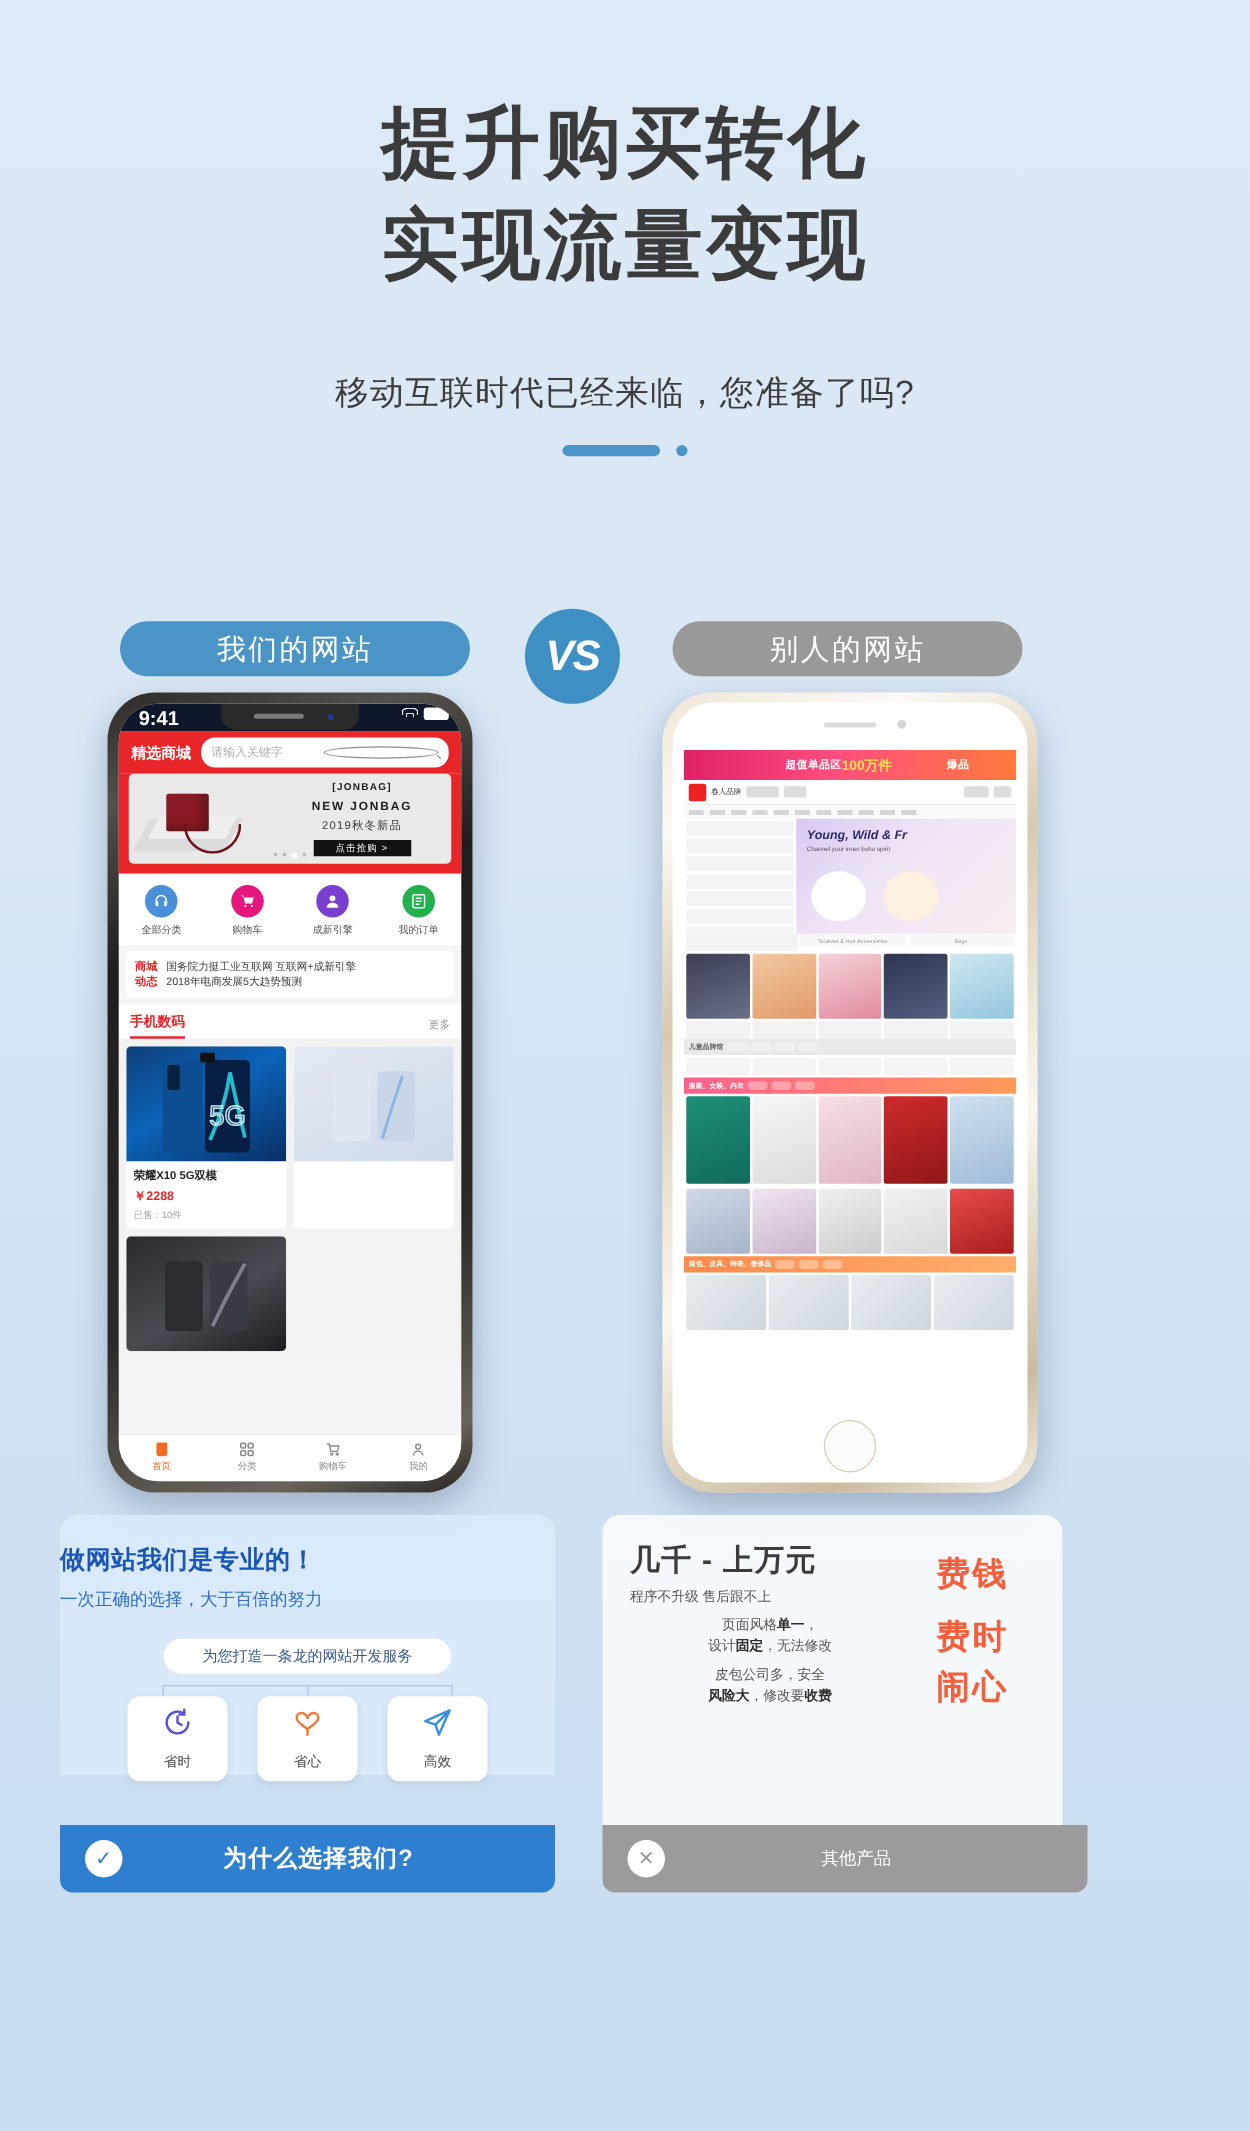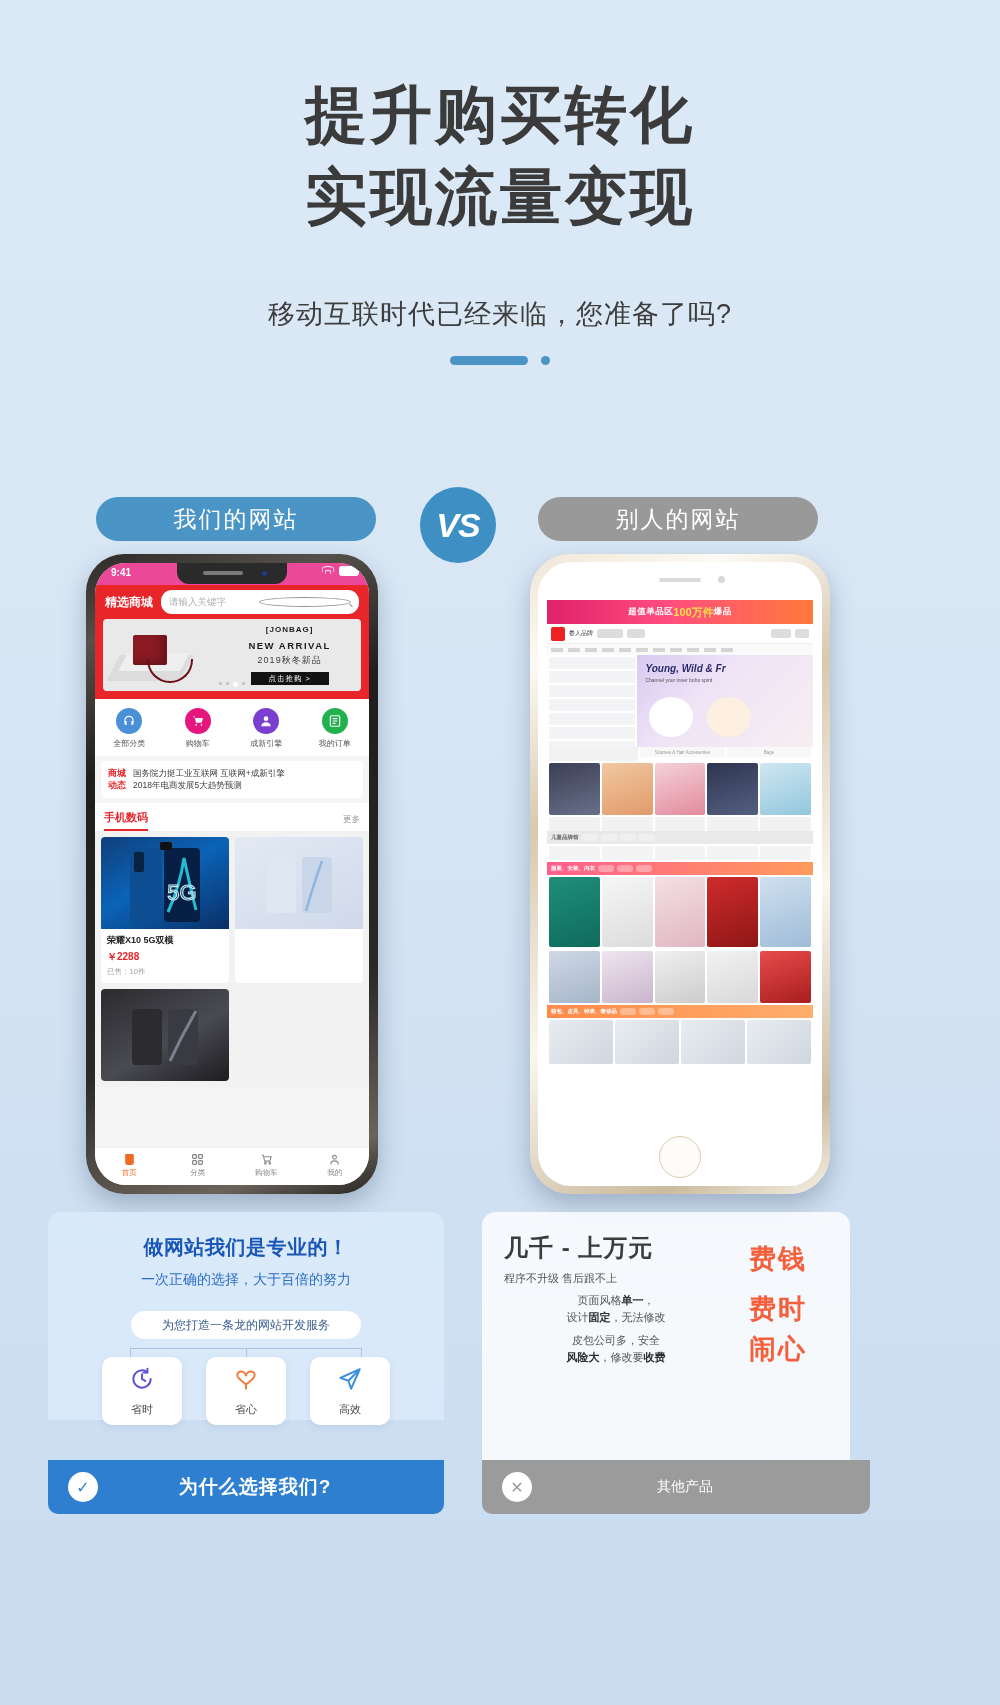--- a/index.html
+++ b/index.html
@@ -26,21 +26,21 @@
   #tab-theirs { left:538px; width:280px; background:#999; }
   #vs-badge { position:absolute; left:420px; top:0px; width:76px; height:76px; border-radius:50%;
               background:#3d8fc4; color:#fff; font-size:34px; font-style:italic; font-weight:bold;
               display:flex; align-items:center; justify-content:center; letter-spacing:-1px; }
 
   
   #phone-left { position:absolute; left:86px; top:554px; width:292px; height:640px;
                 background:linear-gradient(160deg,#2c2a28,#55504a 12%,#1f1e1d 30%,#2b2a28 70%,#6a635a 92%,#262523);
                 border-radius:38px; padding:9px; box-shadow:0 10px 26px rgba(40,60,90,.3); }
   #phone-left-screen { width:100%; height:100%; border-radius:31px; overflow:hidden; background:#f5f5f5; position:relative; }
-  #ls-status { height:22px; background:#ec4899; position:relative; color:#fff; font-size:10px; }
+  #ls-status { height:22px; background:#0f172a; position:relative; color:#fff; font-size:16px; }
   #ls-status .time { position:absolute; left:16px; top:4px; font-weight:bold; }
   #ls-notch { position:absolute; left:50%; transform:translateX(-50%); top:0; width:110px; height:21px;
               background:#2a2a2a; border-radius:0 0 12px 12px; }
   #ls-notch .spk { position:absolute; left:26px; top:8px; width:40px; height:4px; border-radius:2px; background:#7a7a7a; }
   #ls-notch .cam { position:absolute; right:20px; top:8px; width:5px; height:5px; border-radius:50%; background:#1b3a8a; }
   #ls-status .right { position:absolute; right:10px; top:3px; display:flex; gap:5px; align-items:center; }
   .wifi-ico { width:13px; height:10px; position:relative; }
   .wifi-ico i { position:absolute; border:1.6px solid #fff; border-bottom:0; border-radius:50% 50% 0 0; left:50%; transform:translateX(-50%); }
   .batt { width:20px; height:10px; border:1.4px solid #fff; border-radius:2.5px; background:#fff; }
 
@@ -105,21 +105,21 @@
                  border-radius:40px; padding:8px; box-shadow:0 10px 26px rgba(40,60,90,.3); }
   #pr-inner { width:100%; height:100%; background:#fff; border-radius:33px; position:relative; overflow:hidden; }
   #pr-top { height:38px; position:relative; }
   #pr-top .spk { position:absolute; left:50%; transform:translateX(-50%); top:16px; width:42px; height:4px; border-radius:2px; background:#dcdcdc; }
   #pr-top .cam { position:absolute; left:calc(50% + 38px); top:14px; width:7px; height:7px; border-radius:50%; background:#d7d7d7; }
   #pr-screen { position:absolute; top:38px; left:9px; right:9px; bottom:56px; overflow:hidden; background:#fff; }
   #pr-home { position:absolute; bottom:8px; left:50%; transform:translateX(-50%); width:42px; height:42px;
              border-radius:50%; border:1.5px solid #d9cdb4; background:#fdfcfa; }
 
   .mw-banner { height:24px; background:linear-gradient(90deg,#e0226a,#ff4d7e 45%,#ff7a3c); position:relative; display:flex; align-items:center; justify-content:center; }
-  .mw-banner .bt { color:#fff; font-size:8.5px; font-weight:bold; letter-spacing:.5px; }
+  .mw-banner .bt { color:#fff; font-size:8.5px; font-weight:bold; letter-spacing:.5px;margin-left:44px; }
   .mw-banner .yel { color:#ffe14d; font-size:11px; font-weight:bold; }
   .mw-head { height:20px; background:#fff; display:flex; align-items:center; gap:4px; padding:0 4px; border-bottom:1px solid #eee; }
   .mw-head .lg { width:14px; height:14px; background:#e22; border-radius:2px; }
   .mw-head .nm { font-size:6px; color:#333; }
   .mw-head .chip { height:9px; border-radius:2px; background:#ddd; flex:0 0 auto; }
   .mw-nav { height:11px; background:#fafafa; display:flex; gap:5px; padding:0 4px; align-items:center; }
   .mw-nav i { display:block; width:12px; height:4px; background:#d5d5d5; }
   .mw-hero { height:92px; display:flex; }
   .mw-hero .side { width:34%; background:#fff; padding:2px; }
   .mw-hero .side .row { height:12px; background:#f4f4f6; margin-bottom:2px; border-radius:1px; }
@@ -138,21 +138,21 @@
   .mw-band .pill { background:rgba(255,255,255,.35); height:7px; width:16px; border-radius:3px; }
   .mw-band.gray { background:#e9e9e9; }
   .mw-band.gray b { color:#666; }
   .mw-models { display:flex; gap:2px; padding:2px; }
   .mw-models .m { flex:1; height:70px; border-radius:2px; }
   .mw-lug { display:flex; gap:2px; padding:2px; }
   .mw-lug .m { flex:1; height:44px; border-radius:2px; background:linear-gradient(135deg,#e9edf2,#cfd6de); }
 
   
   #panel-left { position:absolute; left:48px; top:1212px; width:396px; height:208px;
-                background:rgba(219,235,250,.85); border-radius:14px 14px 0 0; text-align:center; }
+                background:rgba(219,235,250,.85); border-radius:14px 14px 0 0; text-align:left; }
   #pl-h { margin-top:22px; font-size:20px; font-weight:bold; color:#1a56b8; letter-spacing:.5px; }
   #pl-s { margin-top:10px; font-size:14px; color:#2f6fc9; }
   #pl-chip { margin:22px auto 0; width:230px; height:28px; background:#fff; border-radius:14px;
              display:flex; align-items:center; justify-content:center; font-size:12px; color:#3a5b8c; position:relative; }
   #pl-connect { position:relative; height:18px; width:300px; margin:0 auto; }
   #pl-connect .h { position:absolute; left:34px; right:34px; top:9px; height:1px; background:#aac4e2; }
   #pl-connect .v { position:absolute; top:9px; width:1px; height:9px; background:#aac4e2; }
   #pl-cards { display:flex; justify-content:center; gap:24px; }
   .fcard { width:80px; height:68px; background:#fff; border-radius:10px; display:flex; flex-direction:column;
            align-items:center; justify-content:center; gap:6px; box-shadow:0 2px 6px rgba(70,110,160,.12); }
@@ -225,21 +225,21 @@
     <div id="ls-banner-wrap">
       <div id="ls-banner">
         <div class="bag-art">
           <i class="plate"></i>
             <i class="plate2"></i>
             <i class="bag"></i>
             <i class="strap"></i>
         </div>
         <div class="ban-txt">
           <div class="ban-brand">[JONBAG]</div>
-          <div class="ban-h">NEW ARRIVAL</div>
+          <div class="ban-h">NEW JONBAG</div>
           <div class="ban-sub">2019秋冬新品</div>
           <div class="ban-btn">点击抢购 &gt;</div>
         </div>
         <div class="dots">
           <i></i>
             <i></i>
             <i class="on"></i>
             <i></i>
         </div>
       </div>

